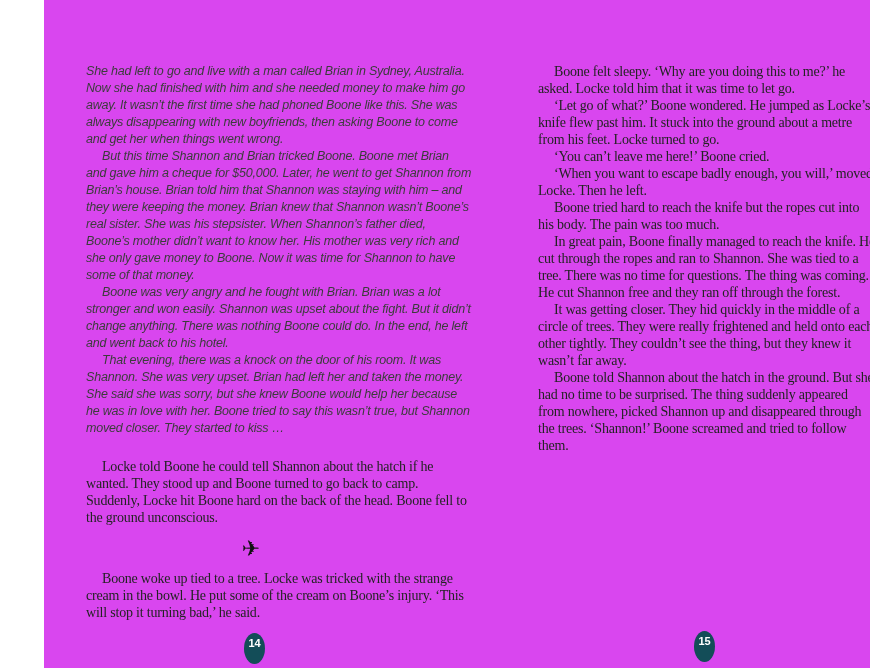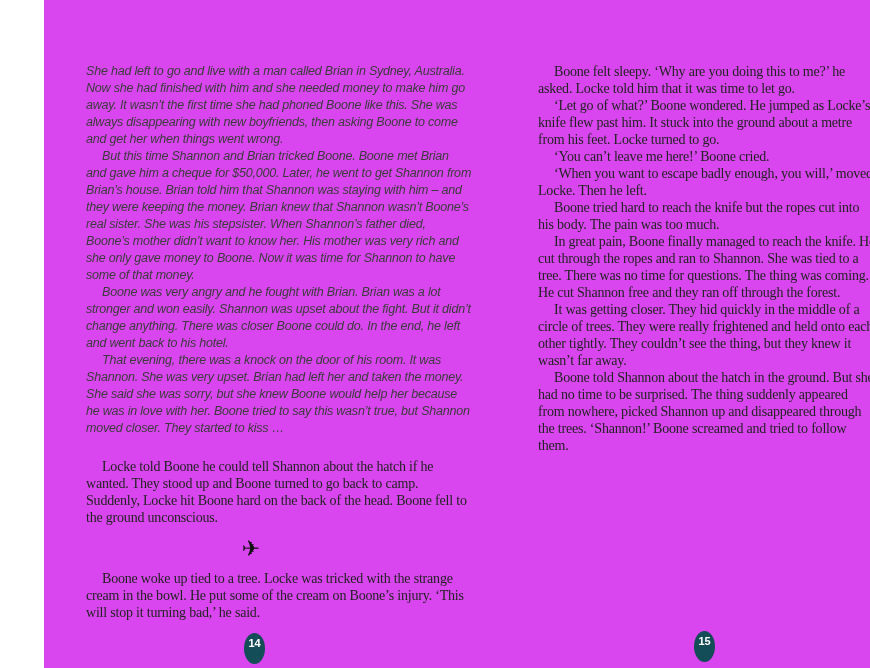--- a/index.html
+++ b/index.html
@@ -73,21 +73,21 @@
 </style>
 </head>
 <body>
 
 <div class="spread">
 
   <div class="column column-left">
     <div class="recap">
       <p>She had left to go and live with a man called Brian in Sydney, Australia. Now she had finished with him and she needed money to make him go away. It wasn’t the first time she had phoned Boone like this. She was always disappearing with new boyfriends, then asking Boone to come and get her when things went wrong.</p>
       <p class="indent">But this time Shannon and Brian tricked Boone. Boone met Brian and gave him a cheque for $50,000. Later, he went to get Shannon from Brian’s house. Brian told him that Shannon was staying with him – and they were keeping the money. Brian knew that Shannon wasn’t Boone’s real sister. She was his stepsister. When Shannon’s father died, Boone’s mother didn’t want to know her. His mother was very rich and she only gave money to Boone. Now it was time for Shannon to have some of that money.</p>
-      <p class="indent">Boone was very angry and he fought with Brian. Brian was a lot stronger and won easily. Shannon was upset about the fight. But it didn’t change anything. There was closer Boone could do. In the end, he left and went back to his hotel.</p>
+      <p class="indent">Boone was very angry and he fought with Brian. Brian was a lot stronger and won easily. Shannon was upset about the fight. But it didn’t change anything. There was nothing Boone could do. In the end, he left and went back to his hotel.</p>
       <p class="indent">That evening, there was a knock on the door of his room. It was Shannon. She was very upset. Brian had left her and taken the money. She said she was sorry, but she knew Boone would help her because he was in love with her. Boone tried to say this wasn’t true, but Shannon moved closer. They started to kiss …</p>
     </div>
 
     <p class="indent story-start">Locke told Boone he could tell Shannon about the hatch if he wanted. They stood up and Boone turned to go back to camp. Suddenly, Locke hit Boone hard on the back of the head. Boone fell to the ground unconscious.</p>
 
     <div class="divider">
       <span>✈</span>
     </div>
 
     <p class="indent">Boone woke up tied to a tree. Locke was tricked with the strange cream in the bowl. He put some of the cream on Boone’s injury. ‘This will stop it turning bad,’ he said.</p>

